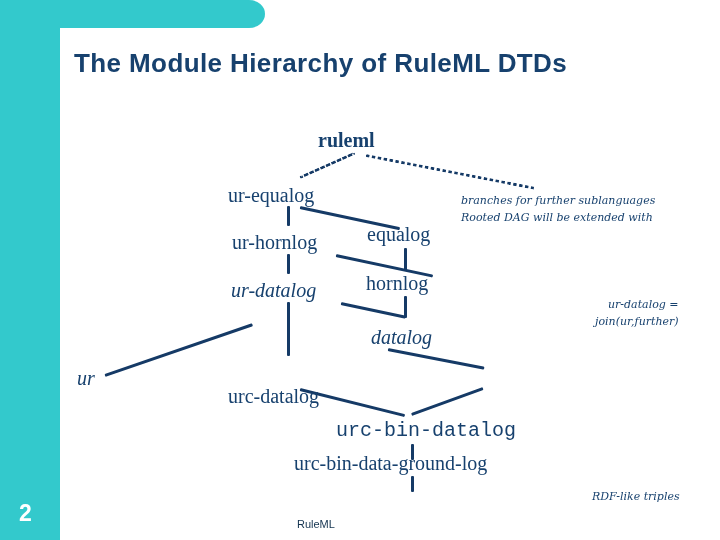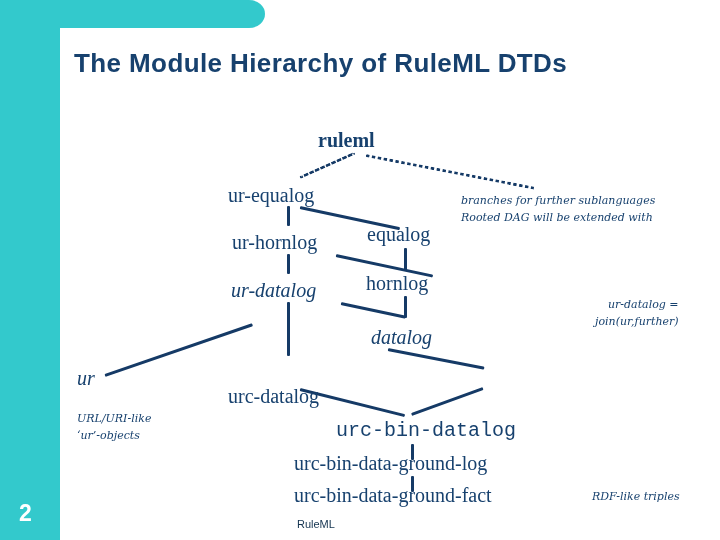--- a/index.html
+++ b/index.html
@@ -176,31 +176,26 @@
 
   <div class="node bolditalic" style="left:77px; top:368px;">ur</div>
 
   <div class="node" style="left:228px; top:365px;margin-top:21px;">urc-datalog</div>
 
 
   <div class="node" style="left:336px; top:421px;font-family:Liberation Mono, monospace;">urc-bin-datalog</div>
 
   <div class="node" style="left:294px; top:453px;">urc-bin-data-ground-log</div>
 
-  <div class="node" style="left:294px; top:485px;">urc-bin-data-ground-fact</div>
 
   <div class="annot" style="left:461px; top:192px;">
     <div>branches for further sublanguages</div>
     <div>Rooted DAG will be extended with</div>
   </div>
 
-  <div class="annot" style="left:77px; top:410px;">
-    <div>URL/URI-like</div>
-    <div>‘ur’-objects</div>
-  </div>
 
   <div class="annot" style="left:601px; top:296px; text-align:right;">
     <div>ur-datalog =</div>
     <div style="margin-left:-6px;">join(ur,further)</div>
   </div>
 
   <div class="annot" style="left:592px; top:488px;font-style:italic;">
     <div>RDF-like triples</div>
   </div>
 

